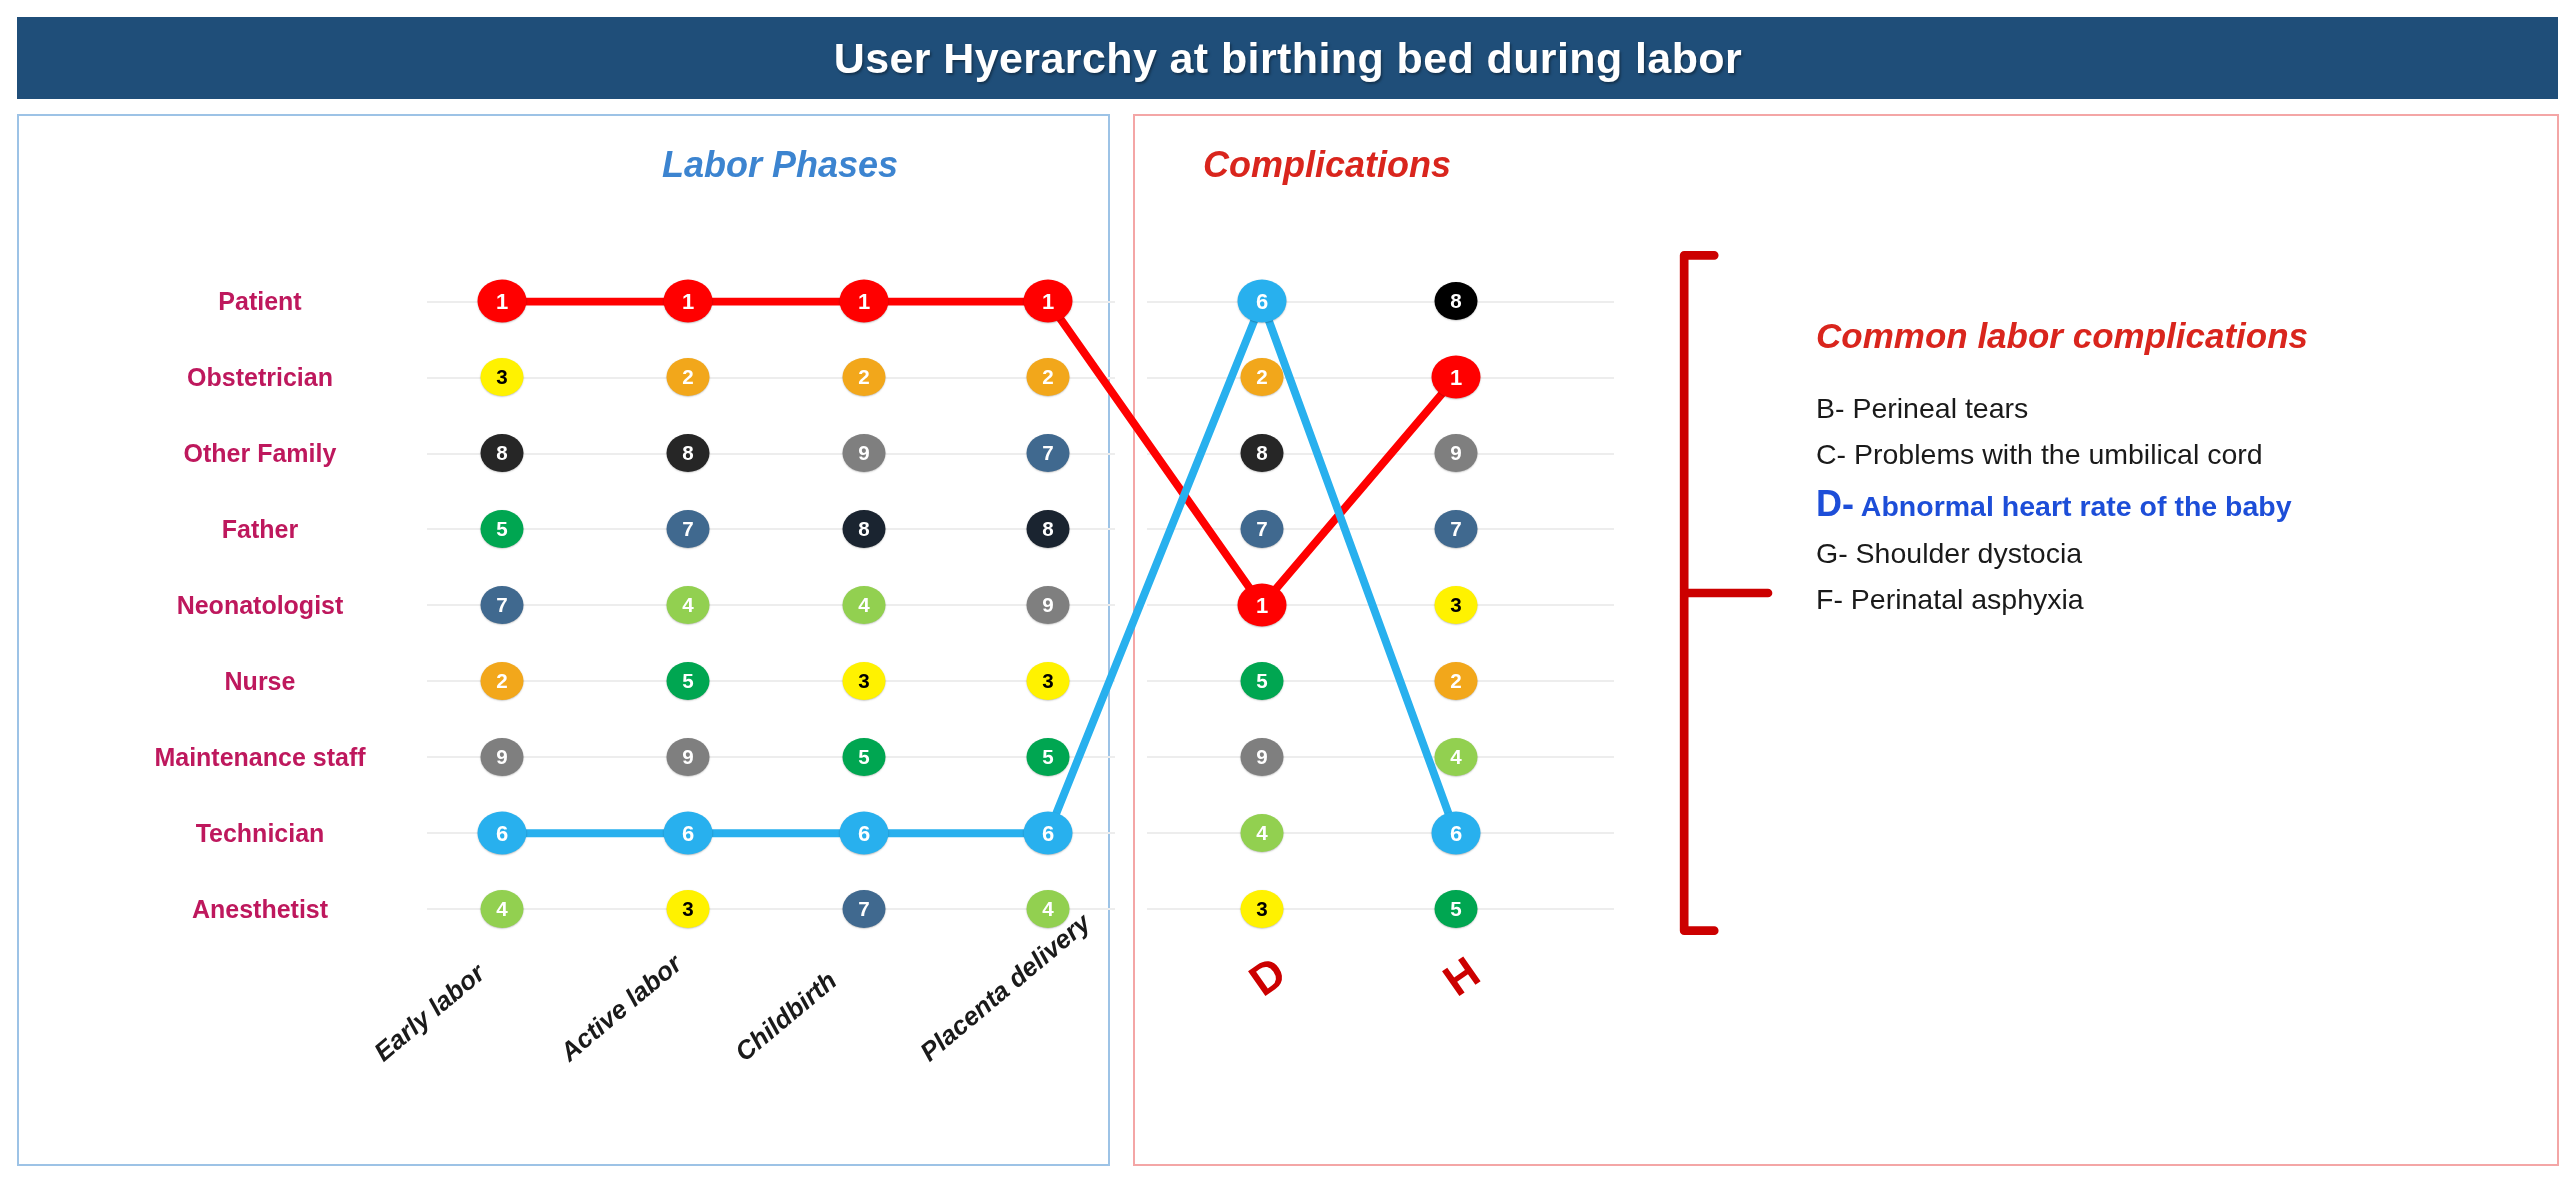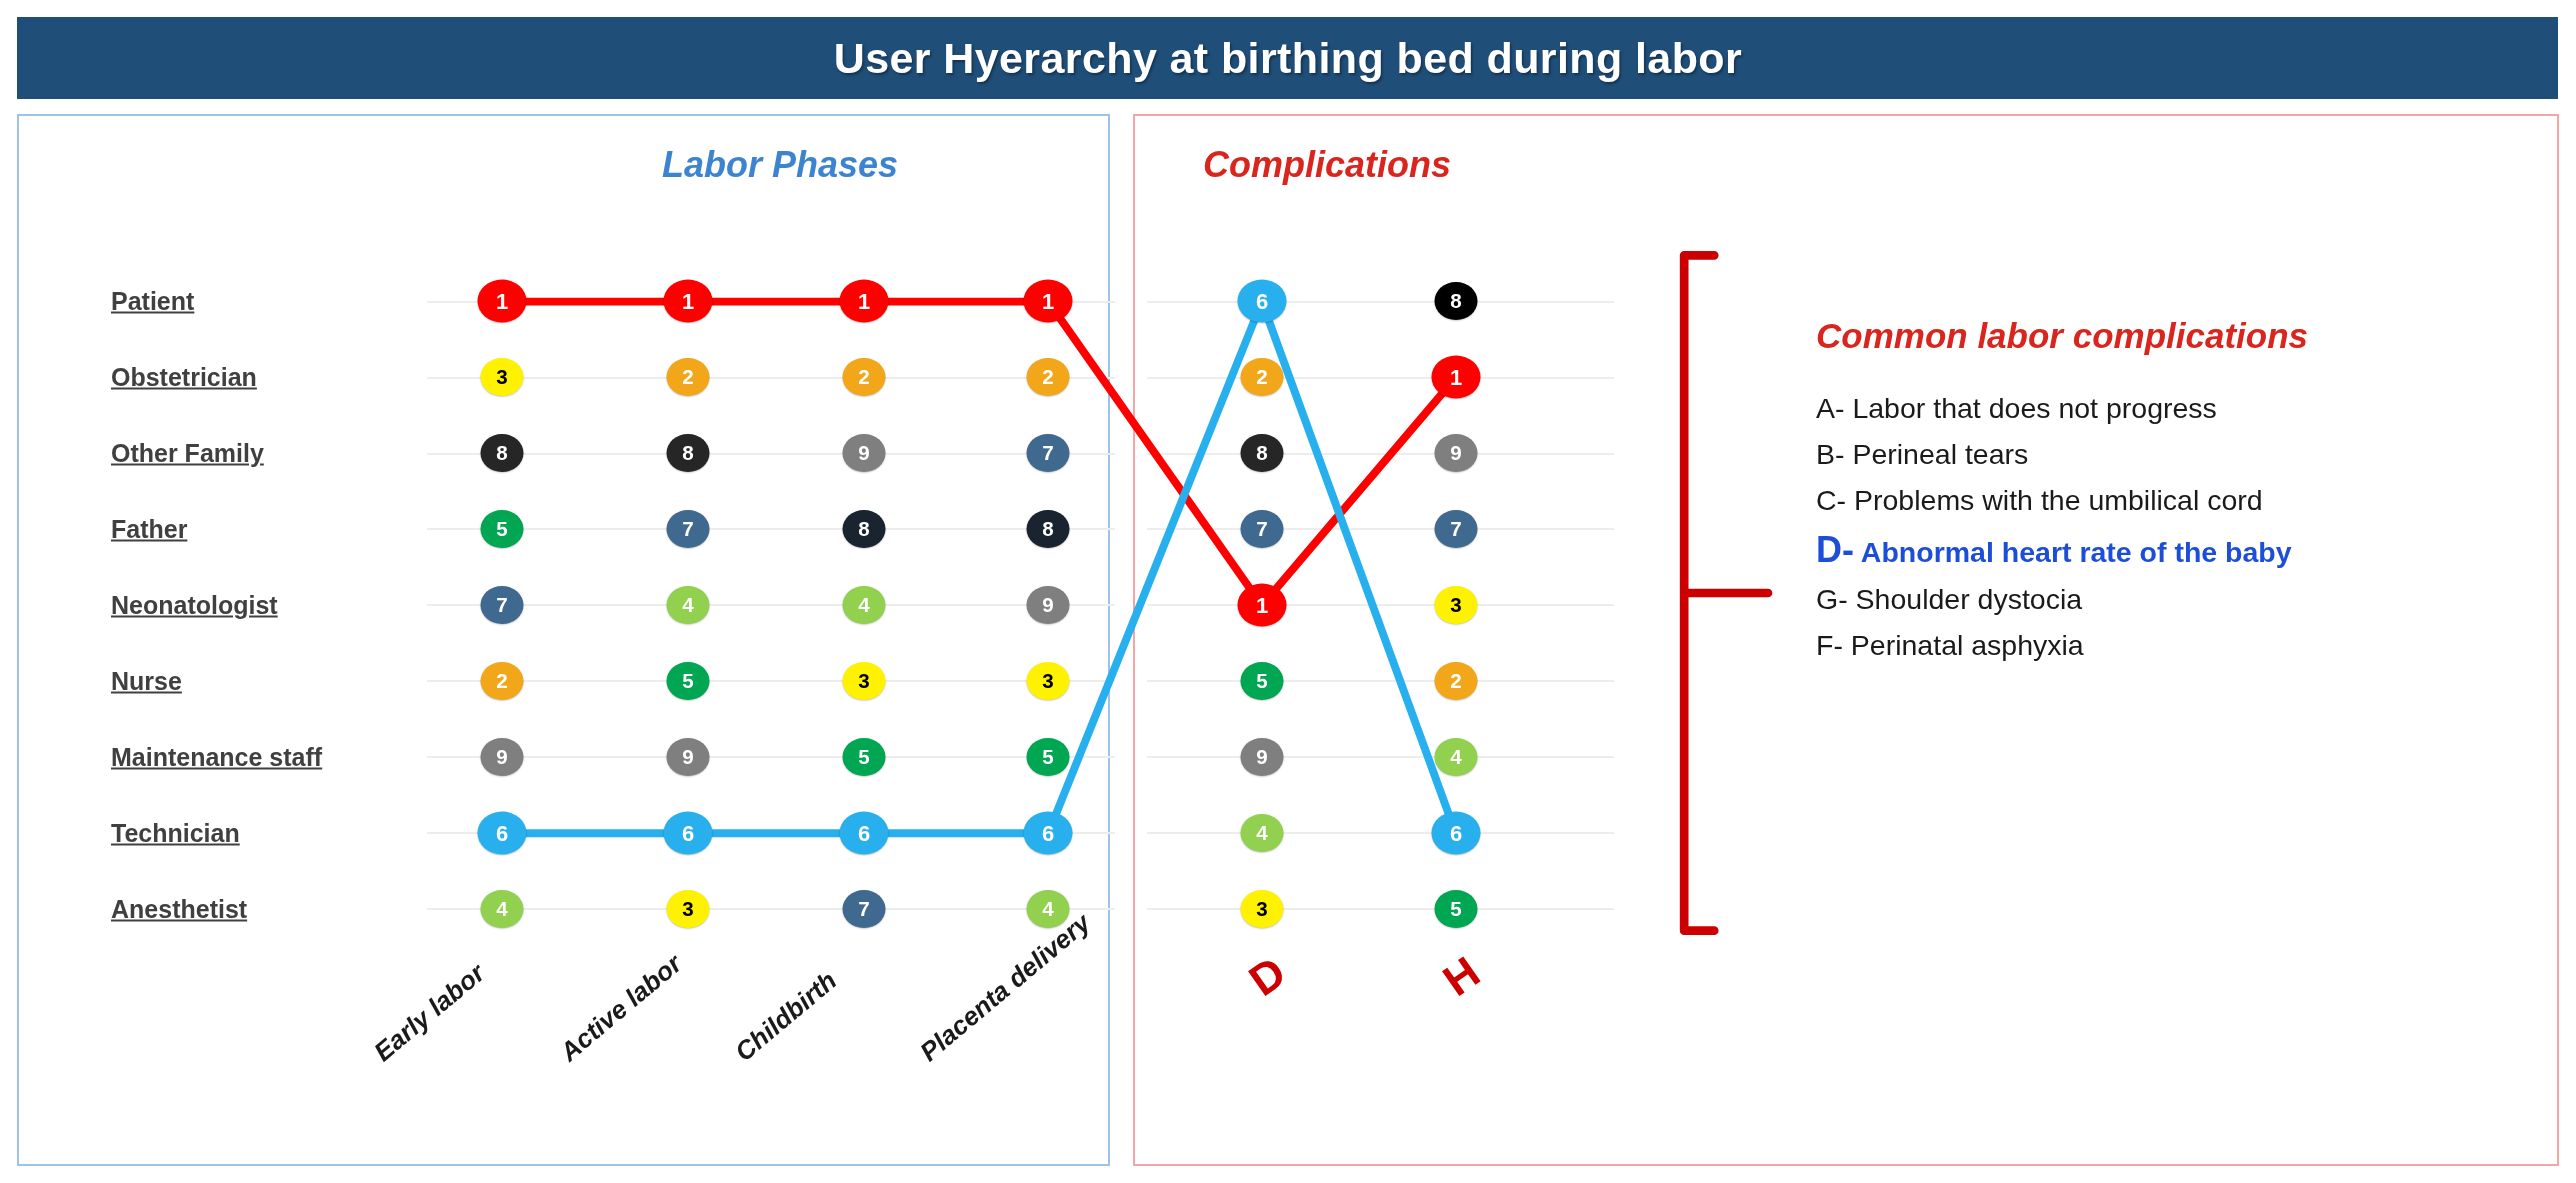--- a/index.html
+++ b/index.html
@@ -38,22 +38,22 @@
     position:absolute;font-style:italic;font-weight:bold;font-size:36px;
     white-space:nowrap;
   }
   .sect-left{left:662px;top:144px;color:#3C84D0;}
   .sect-right{left:1203px;top:144px;color:#D9251D;}
 
   
   .chart{position:absolute;left:0;top:0;width:2576px;height:1184px;pointer-events:none;}
 
   .rowlabel{
-    position:absolute;text-align:left;font-size:25px;font-weight:bold;color:#404040;
-    white-space:nowrap;transform:translateY(-50%);text-decoration:underline;
+    position:absolute;text-align:center;font-size:25px;font-weight:bold;color:#be185d;
+    white-space:nowrap;transform:translateY(-50%);
   }
   .gridline{
     position:absolute;height:1.6px;background:#EDEDED;
   }
 
   .node{
     position:absolute;width:43px;height:38px;border-radius:50%;
     transform:translate(-50%,-50%);
     display:flex;align-items:center;justify-content:center;
     font-size:20.6px;font-weight:bold;color:#ffffff;
@@ -211,21 +211,20 @@
       <div class="clab" style="left: 1434px; top: 965px;">H</div>
     </div>
 
   <svg class="bracket" viewBox="0 0 130 870">
     <path d="M 52 8 L 14 8 M 14 8 L 14 862 M 14 862 L 52 862 M 14 435 L 120 435" stroke="#CC0000" stroke-width="11" fill="none" stroke-linecap="round"></path>
   </svg>
 
   <div class="legend">
     <h3>Common labor complications</h3>
     <ul id="legend-list">
-        <li><span>A-</span><span> Labor that does not progress</span></li>
         <li><span>B-</span><span> Perineal tears</span></li>
         <li><span>C-</span><span> Problems with the umbilical cord</span></li>
         <li class="hl"><span class="big-letter">D-</span><span> Abnormal heart rate of the baby</span></li>
         <li><span>G-</span><span> Shoulder dystocia</span></li>
         <li><span>F-</span><span> Perinatal asphyxia</span></li>
       </ul>
   </div>
 
 </div>
 

